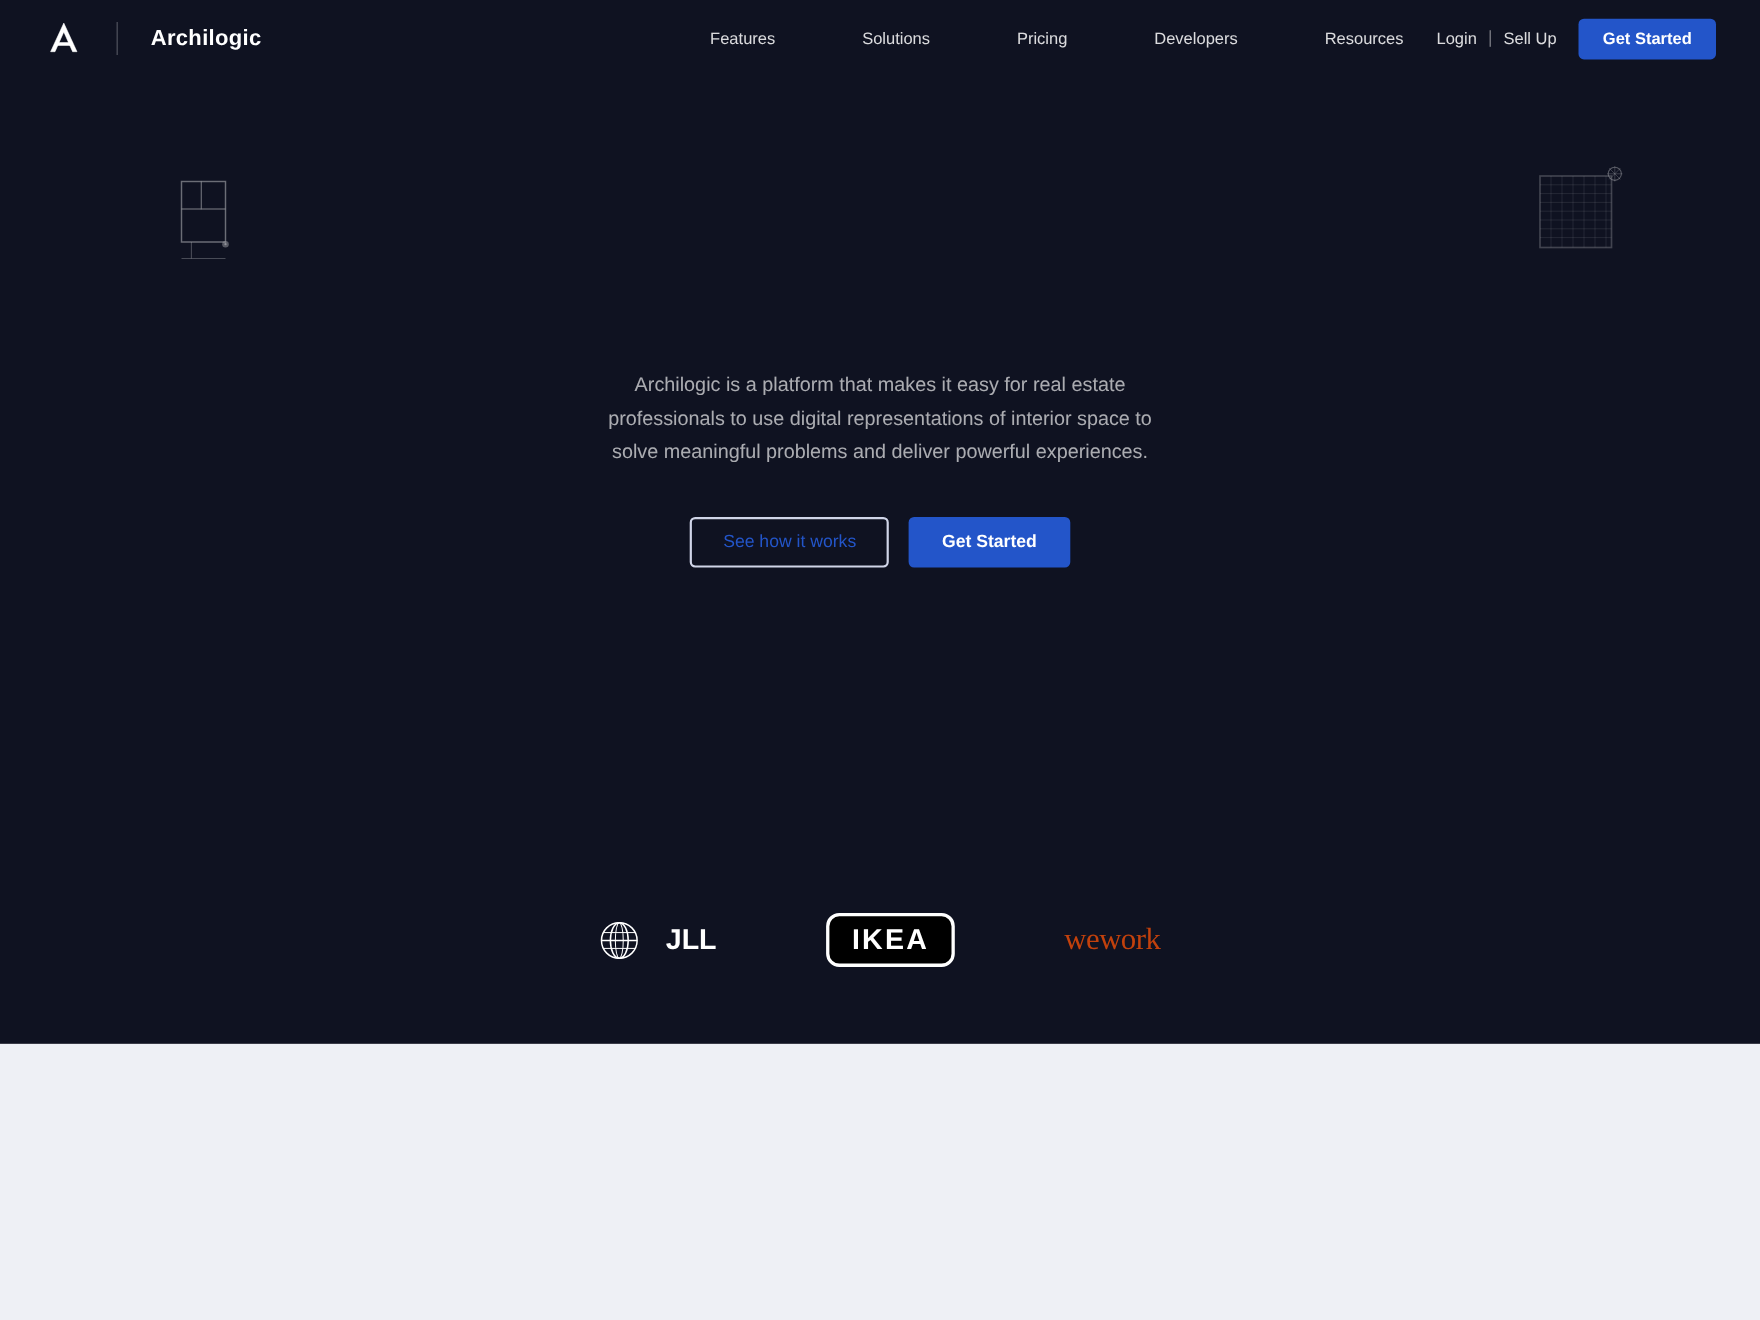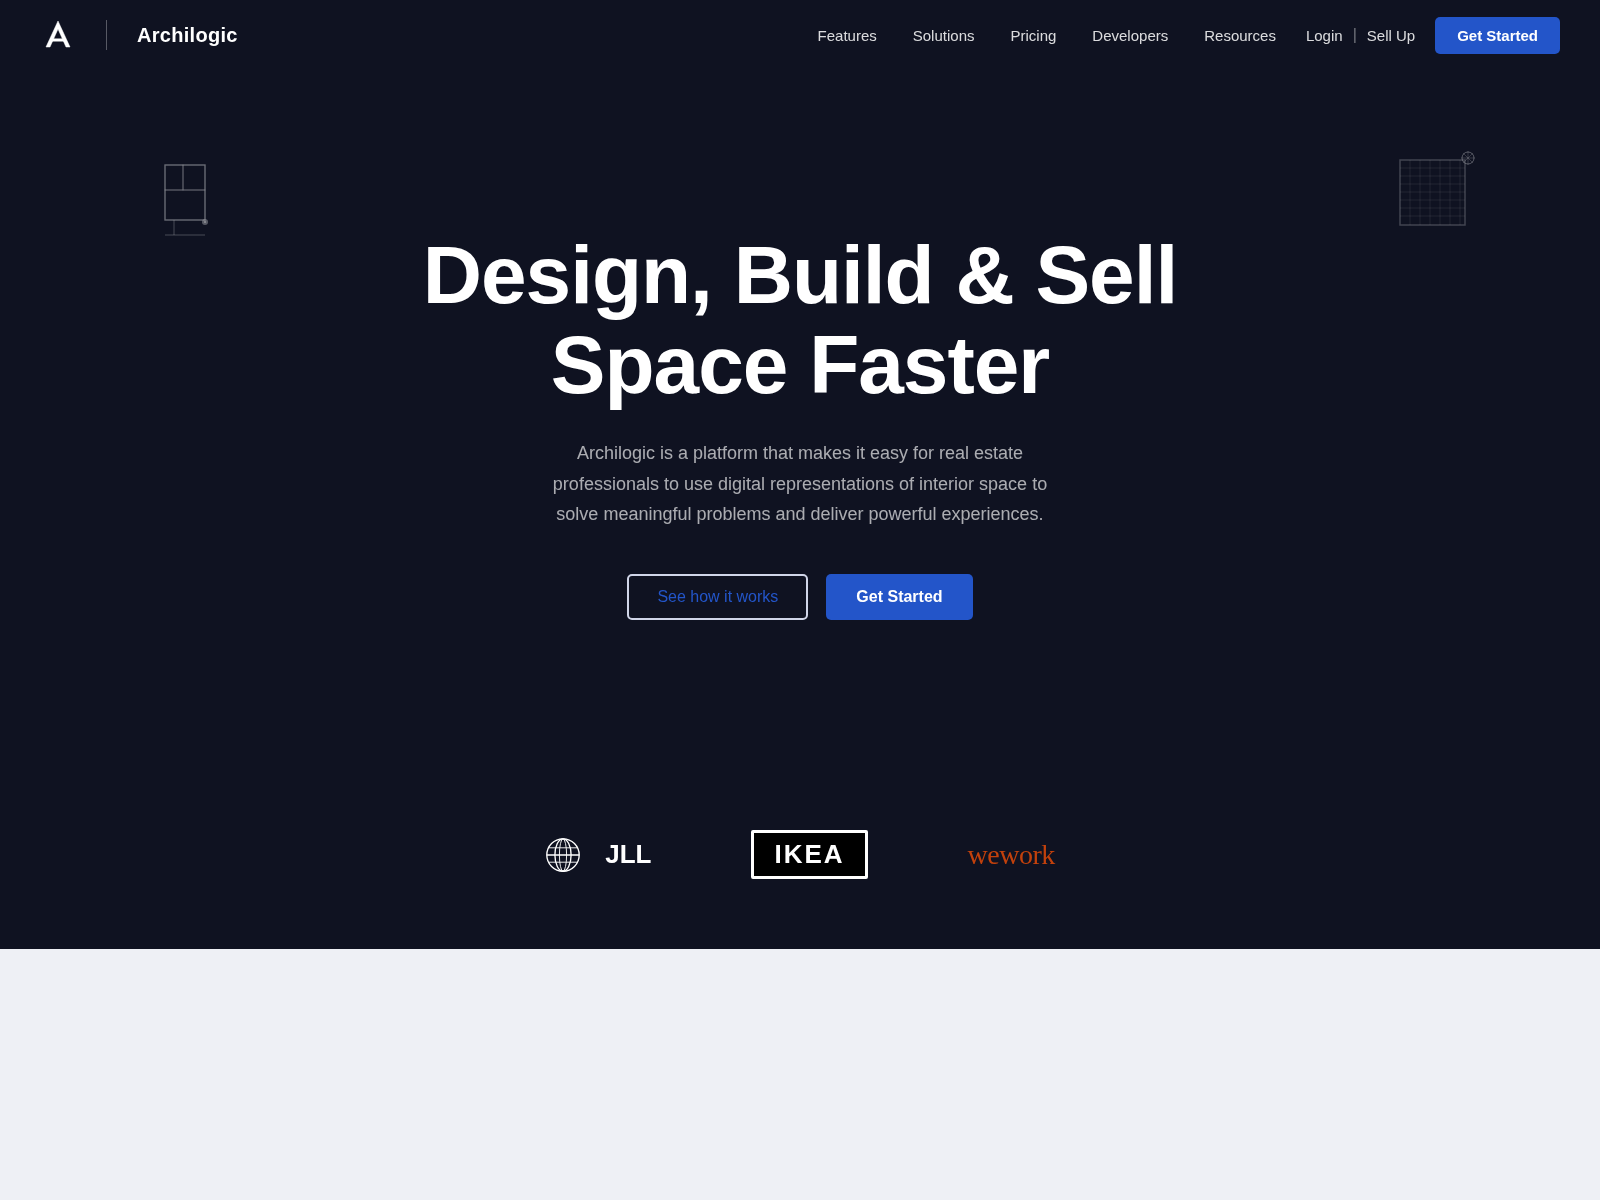--- a/index.html
+++ b/index.html
@@ -43,20 +43,21 @@
       align-items: center;
       gap: 36px;
       margin-left: auto;
       margin-right: 30px;
     }
     .nav-link {
       color: rgba(255,255,255,0.85);
       font-size: 15px;
       cursor: pointer;
       text-decoration: none;
+      margin-left: 43px;
     }
     .nav-auth {
       display: flex;
       align-items: center;
       gap: 2px;
     }
     .nav-login {
       color: rgba(255,255,255,0.85);
       font-size: 15px;
       cursor: pointer;
@@ -178,21 +179,21 @@
     }
     .jll-globe {
       width: 36px;
       height: 36px;
     }
 
     
     .ikea-logo {
       background: #000;
       border: 3px solid #fff;
-      border-radius: 2px;
+      border-radius: 12px;
       padding: 6px 20px;
       font-size: 26px;
       font-weight: 900;
       color: #fff;
       letter-spacing: 2px;
     }
 
     
     .wework-logo {
       font-size: 28px;
@@ -275,24 +276,20 @@
       <line x1="70" y1="10" x2="70" y2="75" stroke="rgba(255,255,255,0.2)" stroke-width="0.7"></line>
 
       <circle cx="78" cy="8" r="6" stroke="rgba(255,255,255,0.5)" stroke-width="1" fill="none"></circle>
       <line x1="78" y1="1" x2="78" y2="15" stroke="rgba(255,255,255,0.4)" stroke-width="0.7"></line>
       <line x1="71" y1="8" x2="85" y2="8" stroke="rgba(255,255,255,0.4)" stroke-width="0.7"></line>
       <line x1="73" y1="3" x2="83" y2="13" stroke="rgba(255,255,255,0.4)" stroke-width="0.7"></line>
       <line x1="83" y1="3" x2="73" y2="13" stroke="rgba(255,255,255,0.4)" stroke-width="0.7"></line>
     </svg>
   </div>
 
-  <h1 class="hero-title">
-    <span>Design, Build &amp; Sell</span><br>
-    <span>Space Faster</span>
-  </h1>
   <p class="hero-subtitle">Archilogic is a platform that makes it easy for real estate professionals to use digital representations of interior space to solve meaningful problems and deliver powerful experiences.</p>
 
   <div class="hero-buttons">
     <button class="btn-secondary">See how it works</button>
     <button class="btn-primary">Get Started</button>
   </div>
 </section>
 
 <div class="logos-section">
 

